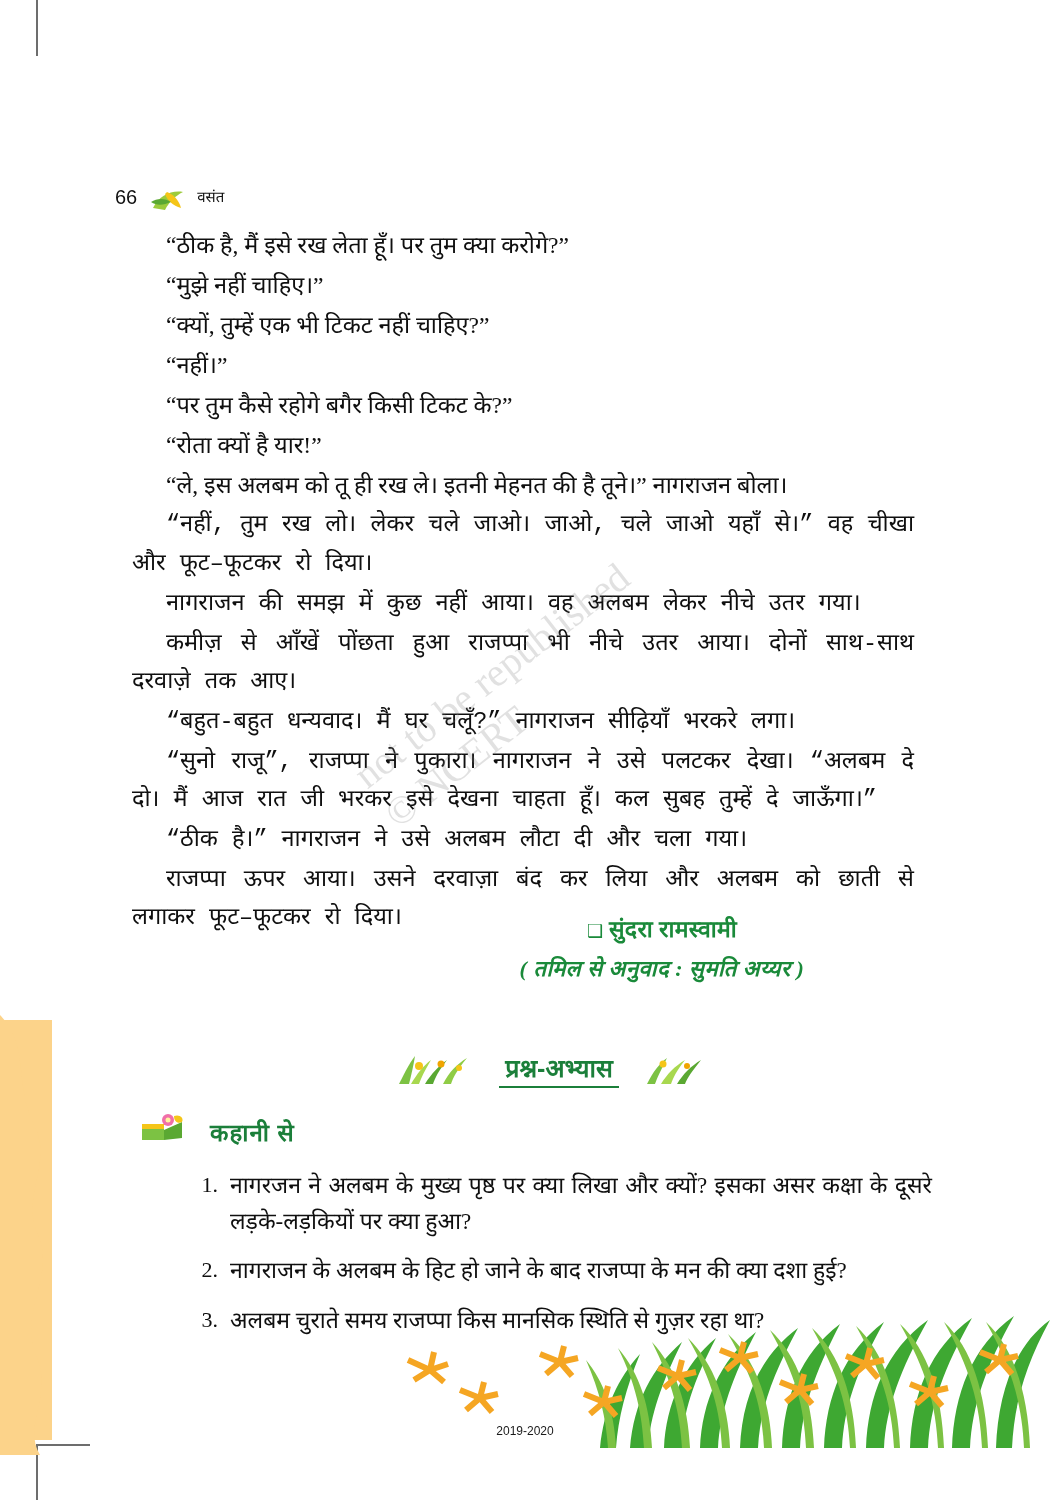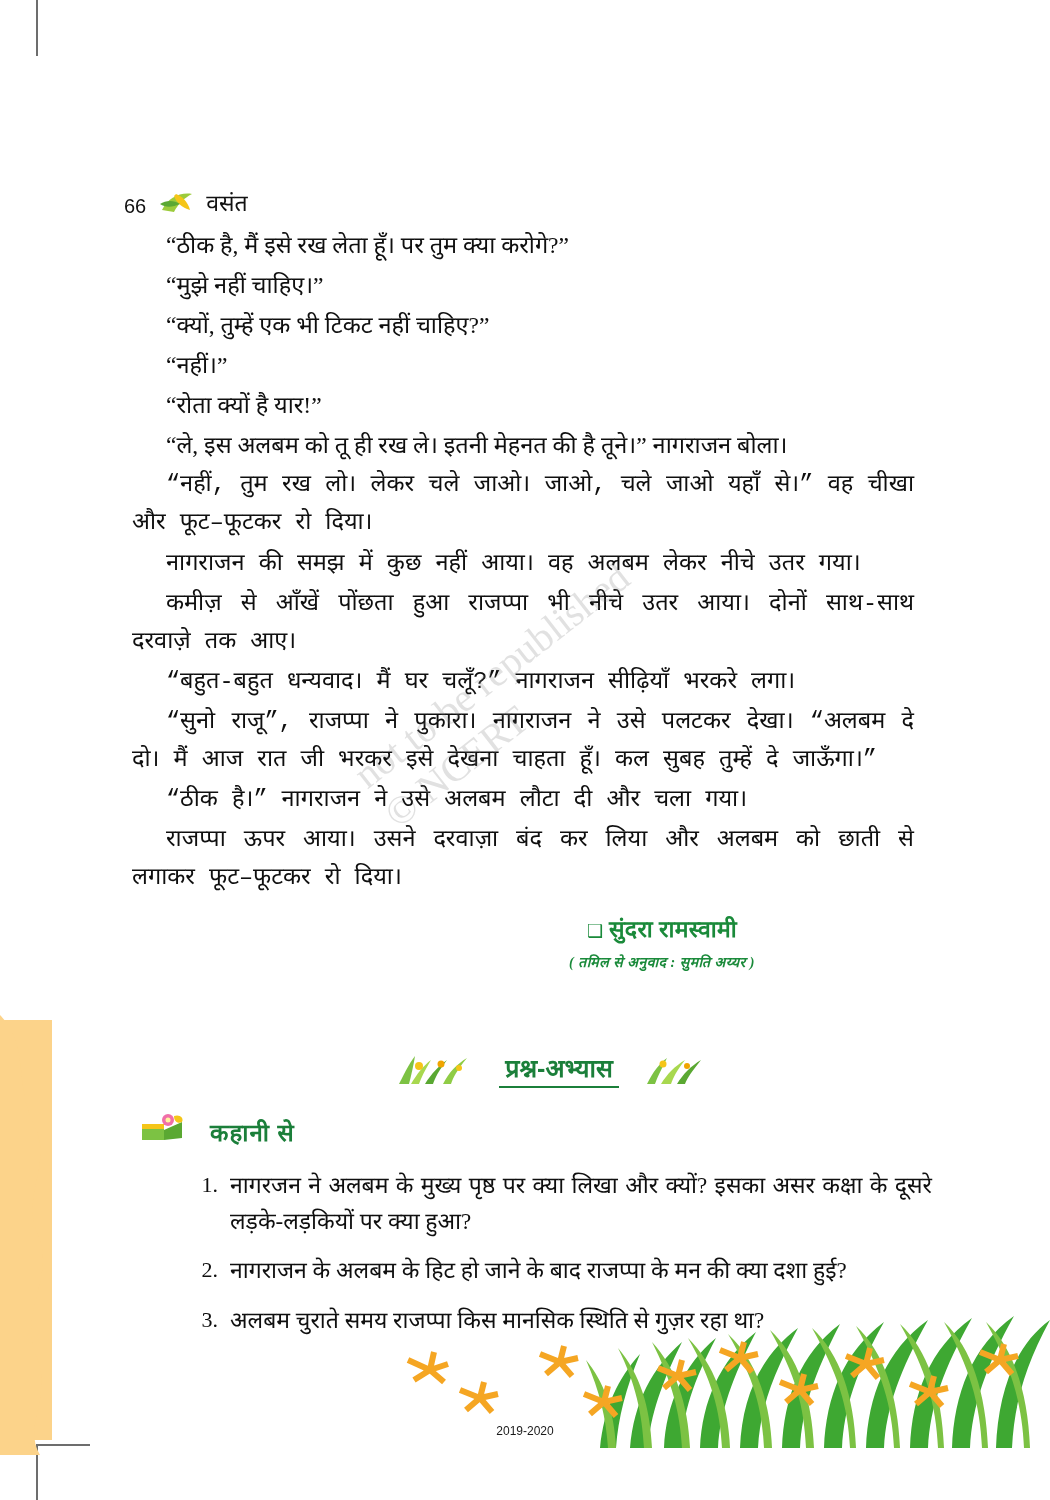--- a/index.html
+++ b/index.html
@@ -40,42 +40,42 @@
     left: 0;
     top: 1020px;
     width: 52px;
     height: 420px;
     background: #fcd38a;
   }
 
   
   .header {
     position: absolute;
-    left: 124px;
+    left: 115px;
     top: 186px;
     display: flex;
-    align-items: flex-end;
+    align-items: flex-start;
     gap: 12px;
   }
   .page-num {
     font-family: "Liberation Sans", sans-serif;
     font-size: 20px;
     color: #111111;
     font-weight: 400;
   }
   .leaf-icon {
     width: 40px;
     height: 30px;
     position: relative;
     display: inline-block;
   }
   .leaf-icon svg { display: block; }
   .book-name {
     font-family: "Liberation Sans", sans-serif;
-    font-size: 23px;
+    font-size: 15px;
     color: #111111;
     margin-left: -4px;
   }
 
   
   .content {
     position: absolute;
     left: 132px;
     top: 226px;
     width: 790px;
@@ -112,21 +112,21 @@
     font-weight: bold;
     color: #1a8a3a;
     letter-spacing: 0.3px;
   }
   .attrib .sq {
     color: #1a8a3a;
     font-size: 18px;
     margin-right: 6px;
   }
   .attrib .translator {
-    font-size: 14px;
+    font-size: 22px;
     font-weight: bold;
     font-style: italic;
     color: #1a8a3a;
     margin-top: 8px;
     letter-spacing: 0.5px;
   }
 
   
   .watermark {
     position: absolute;
@@ -250,20 +250,21 @@
     </svg>
   </span>
   <span class="book-name">वसंत</span>
 </div>
 
 <div class="content">
   <p class="dlg">“ठीक है, मैं इसे रख लेता हूँ। पर तुम क्या करोगे?”</p>
   <p class="dlg">“मुझे नहीं चाहिए।”</p>
   <p class="dlg">“क्यों, तुम्हें एक भी टिकट नहीं चाहिए?”</p>
   <p class="dlg">“नहीं।”</p>
+  <p class="dlg">“पर तुम कैसे रहोगे बगैर किसी टिकट के?”</p>
   <p class="dlg">“रोता क्यों है यार!”</p>
   <p class="dlg">“ले, इस अलबम को तू ही रख ले। इतनी मेहनत की है तूने।” नागराजन बोला।</p>
   <p class="indent">“नहीं, तुम रख लो। लेकर चले जाओ। जाओ, चले जाओ यहाँ से।” वह चीखा और फूट–फूटकर रो दिया।</p>
   <p class="indent">नागराजन की समझ में कुछ नहीं आया। वह अलबम लेकर नीचे उतर गया।</p>
   <p class="indent">कमीज़ से आँखें पोंछता हुआ राजप्पा भी नीचे उतर आया। दोनों साथ-साथ दरवाज़े तक आए।</p>
   <p class="indent">“बहुत-बहुत धन्यवाद। मैं घर चलूँ?” नागराजन सीढ़ियाँ भरकरे लगा।</p>
   <p class="indent">“सुनो राजू”, राजप्पा ने पुकारा। नागराजन ने उसे पलटकर देखा। “अलबम दे दो। मैं आज रात जी भरकर इसे देखना चाहता हूँ। कल सुबह तुम्हें दे जाऊँगा।”</p>
   <p class="indent">“ठीक है।” नागराजन ने उसे अलबम लौटा दी और चला गया।</p>
   <p class="indent">राजप्पा ऊपर आया। उसने दरवाज़ा बंद कर लिया और अलबम को छाती से लगाकर फूट–फूटकर रो दिया।</p>
 </div>

